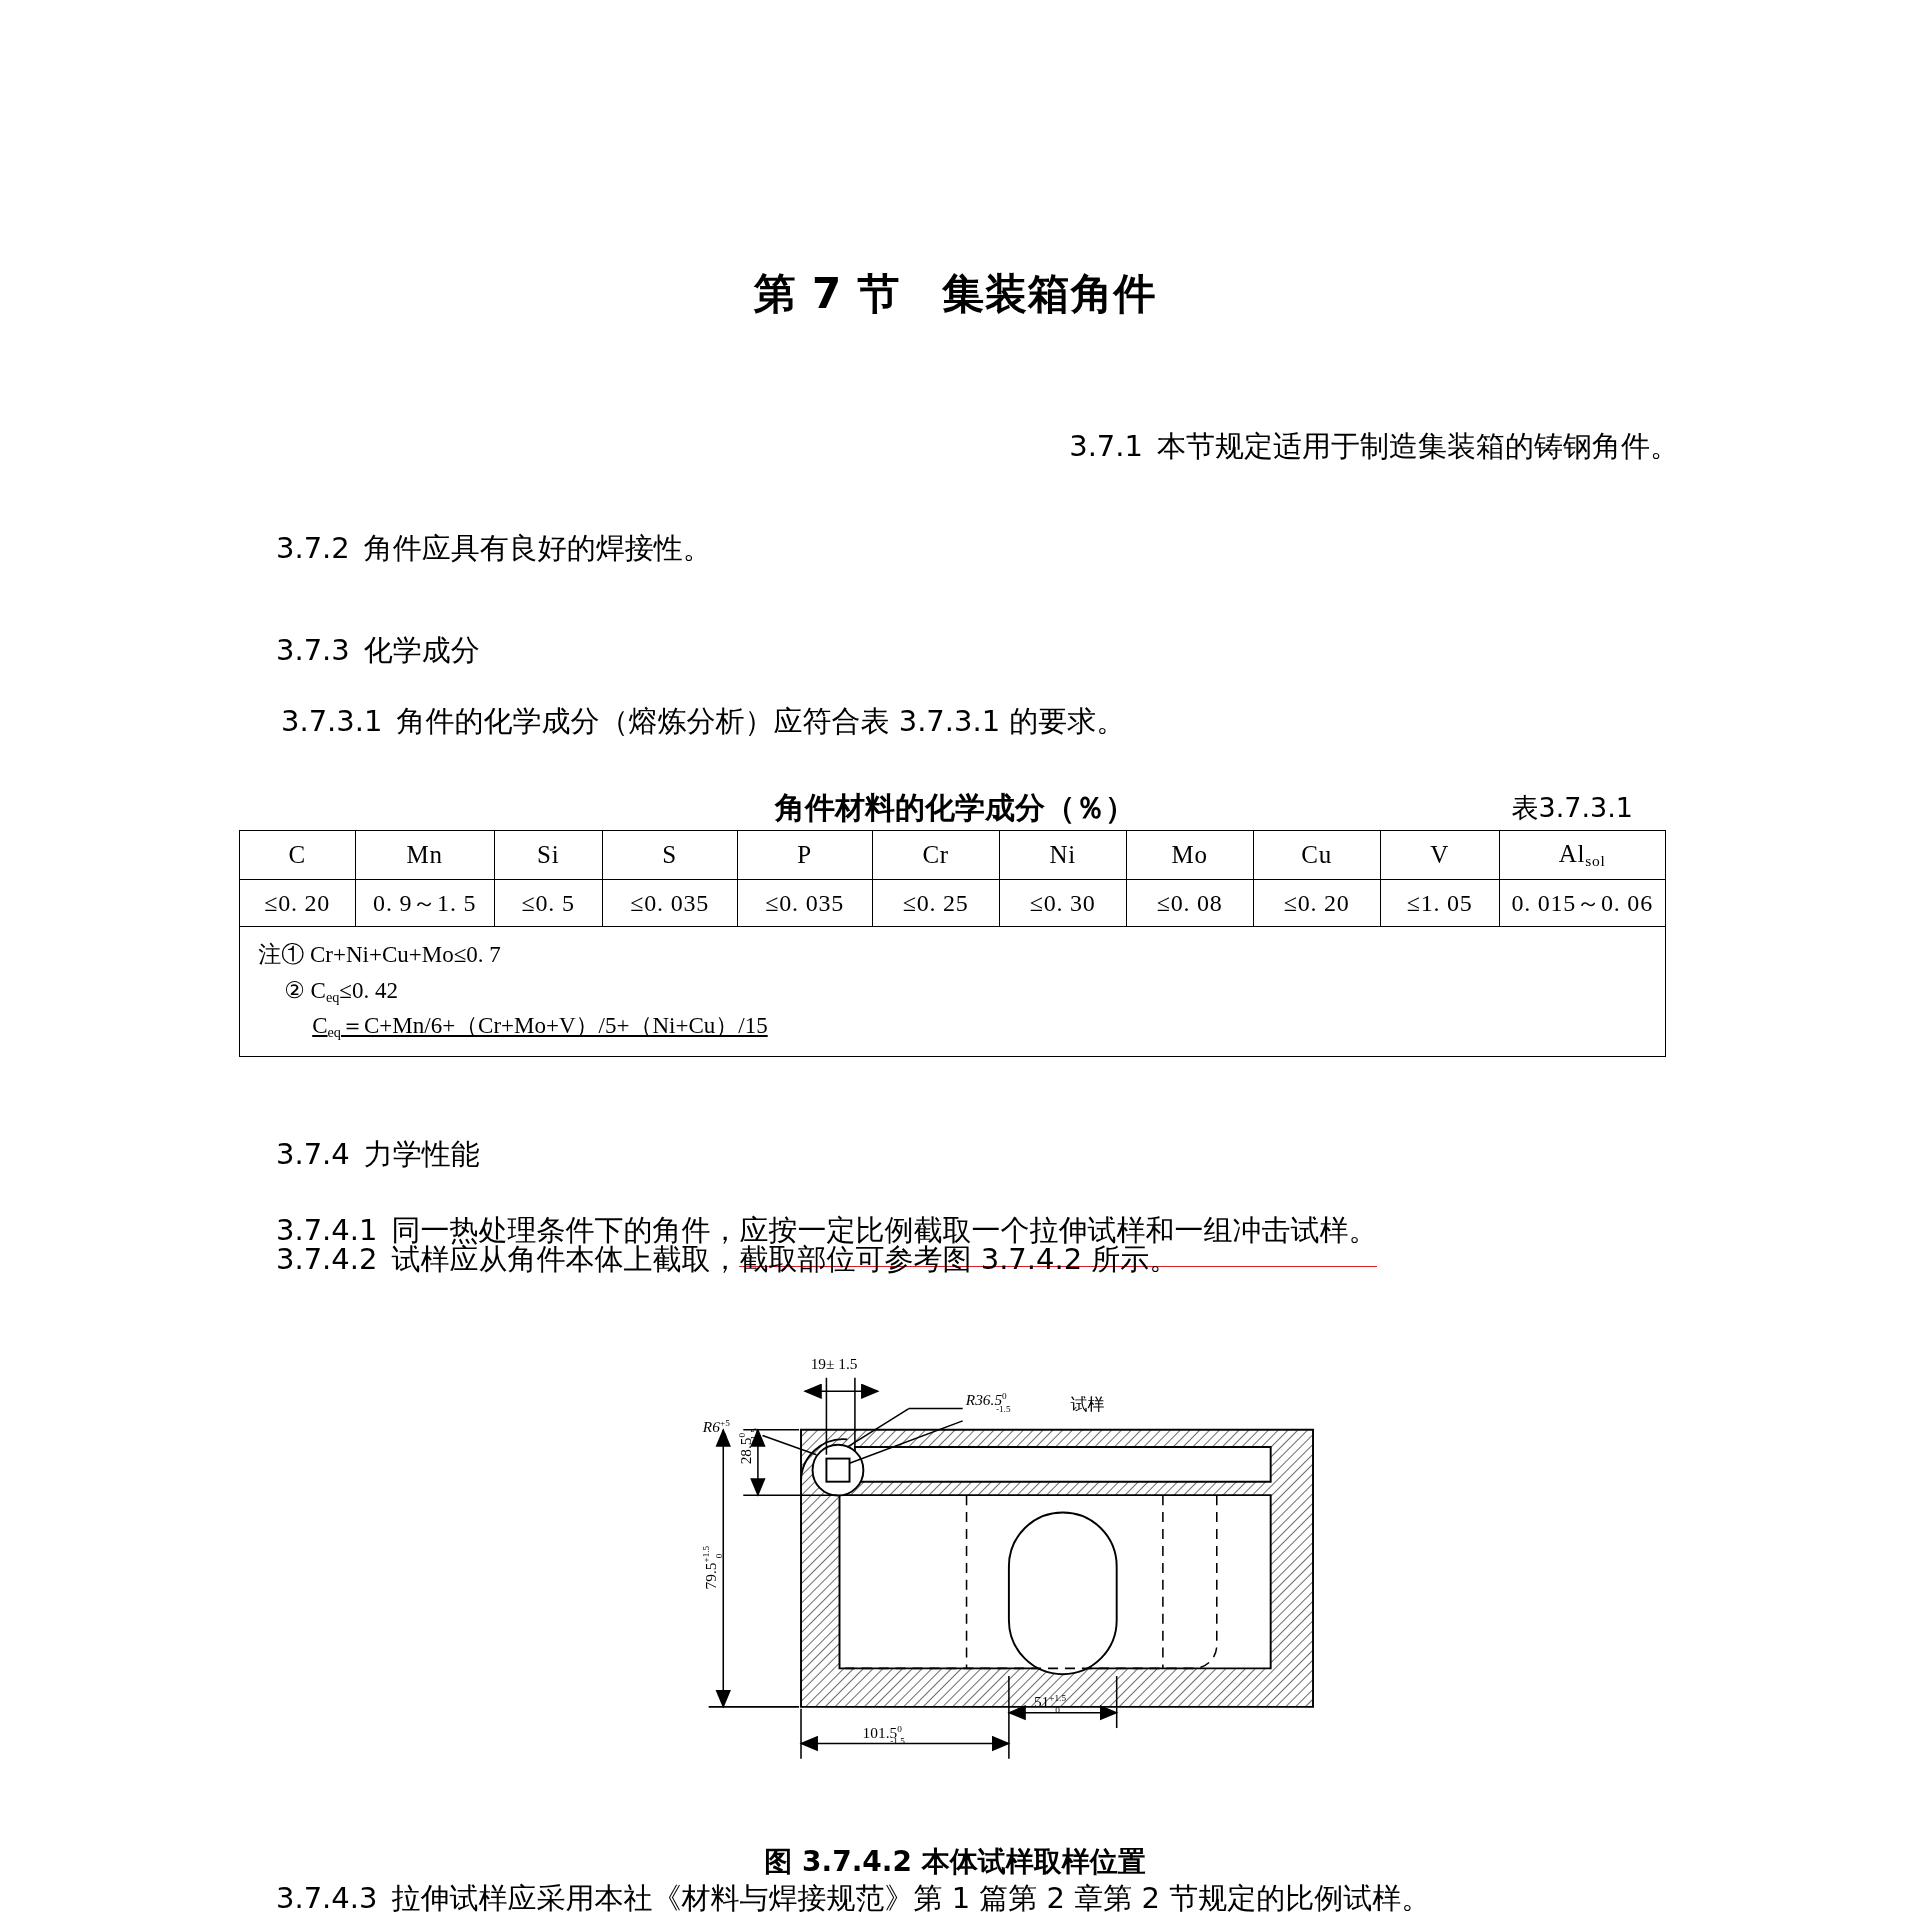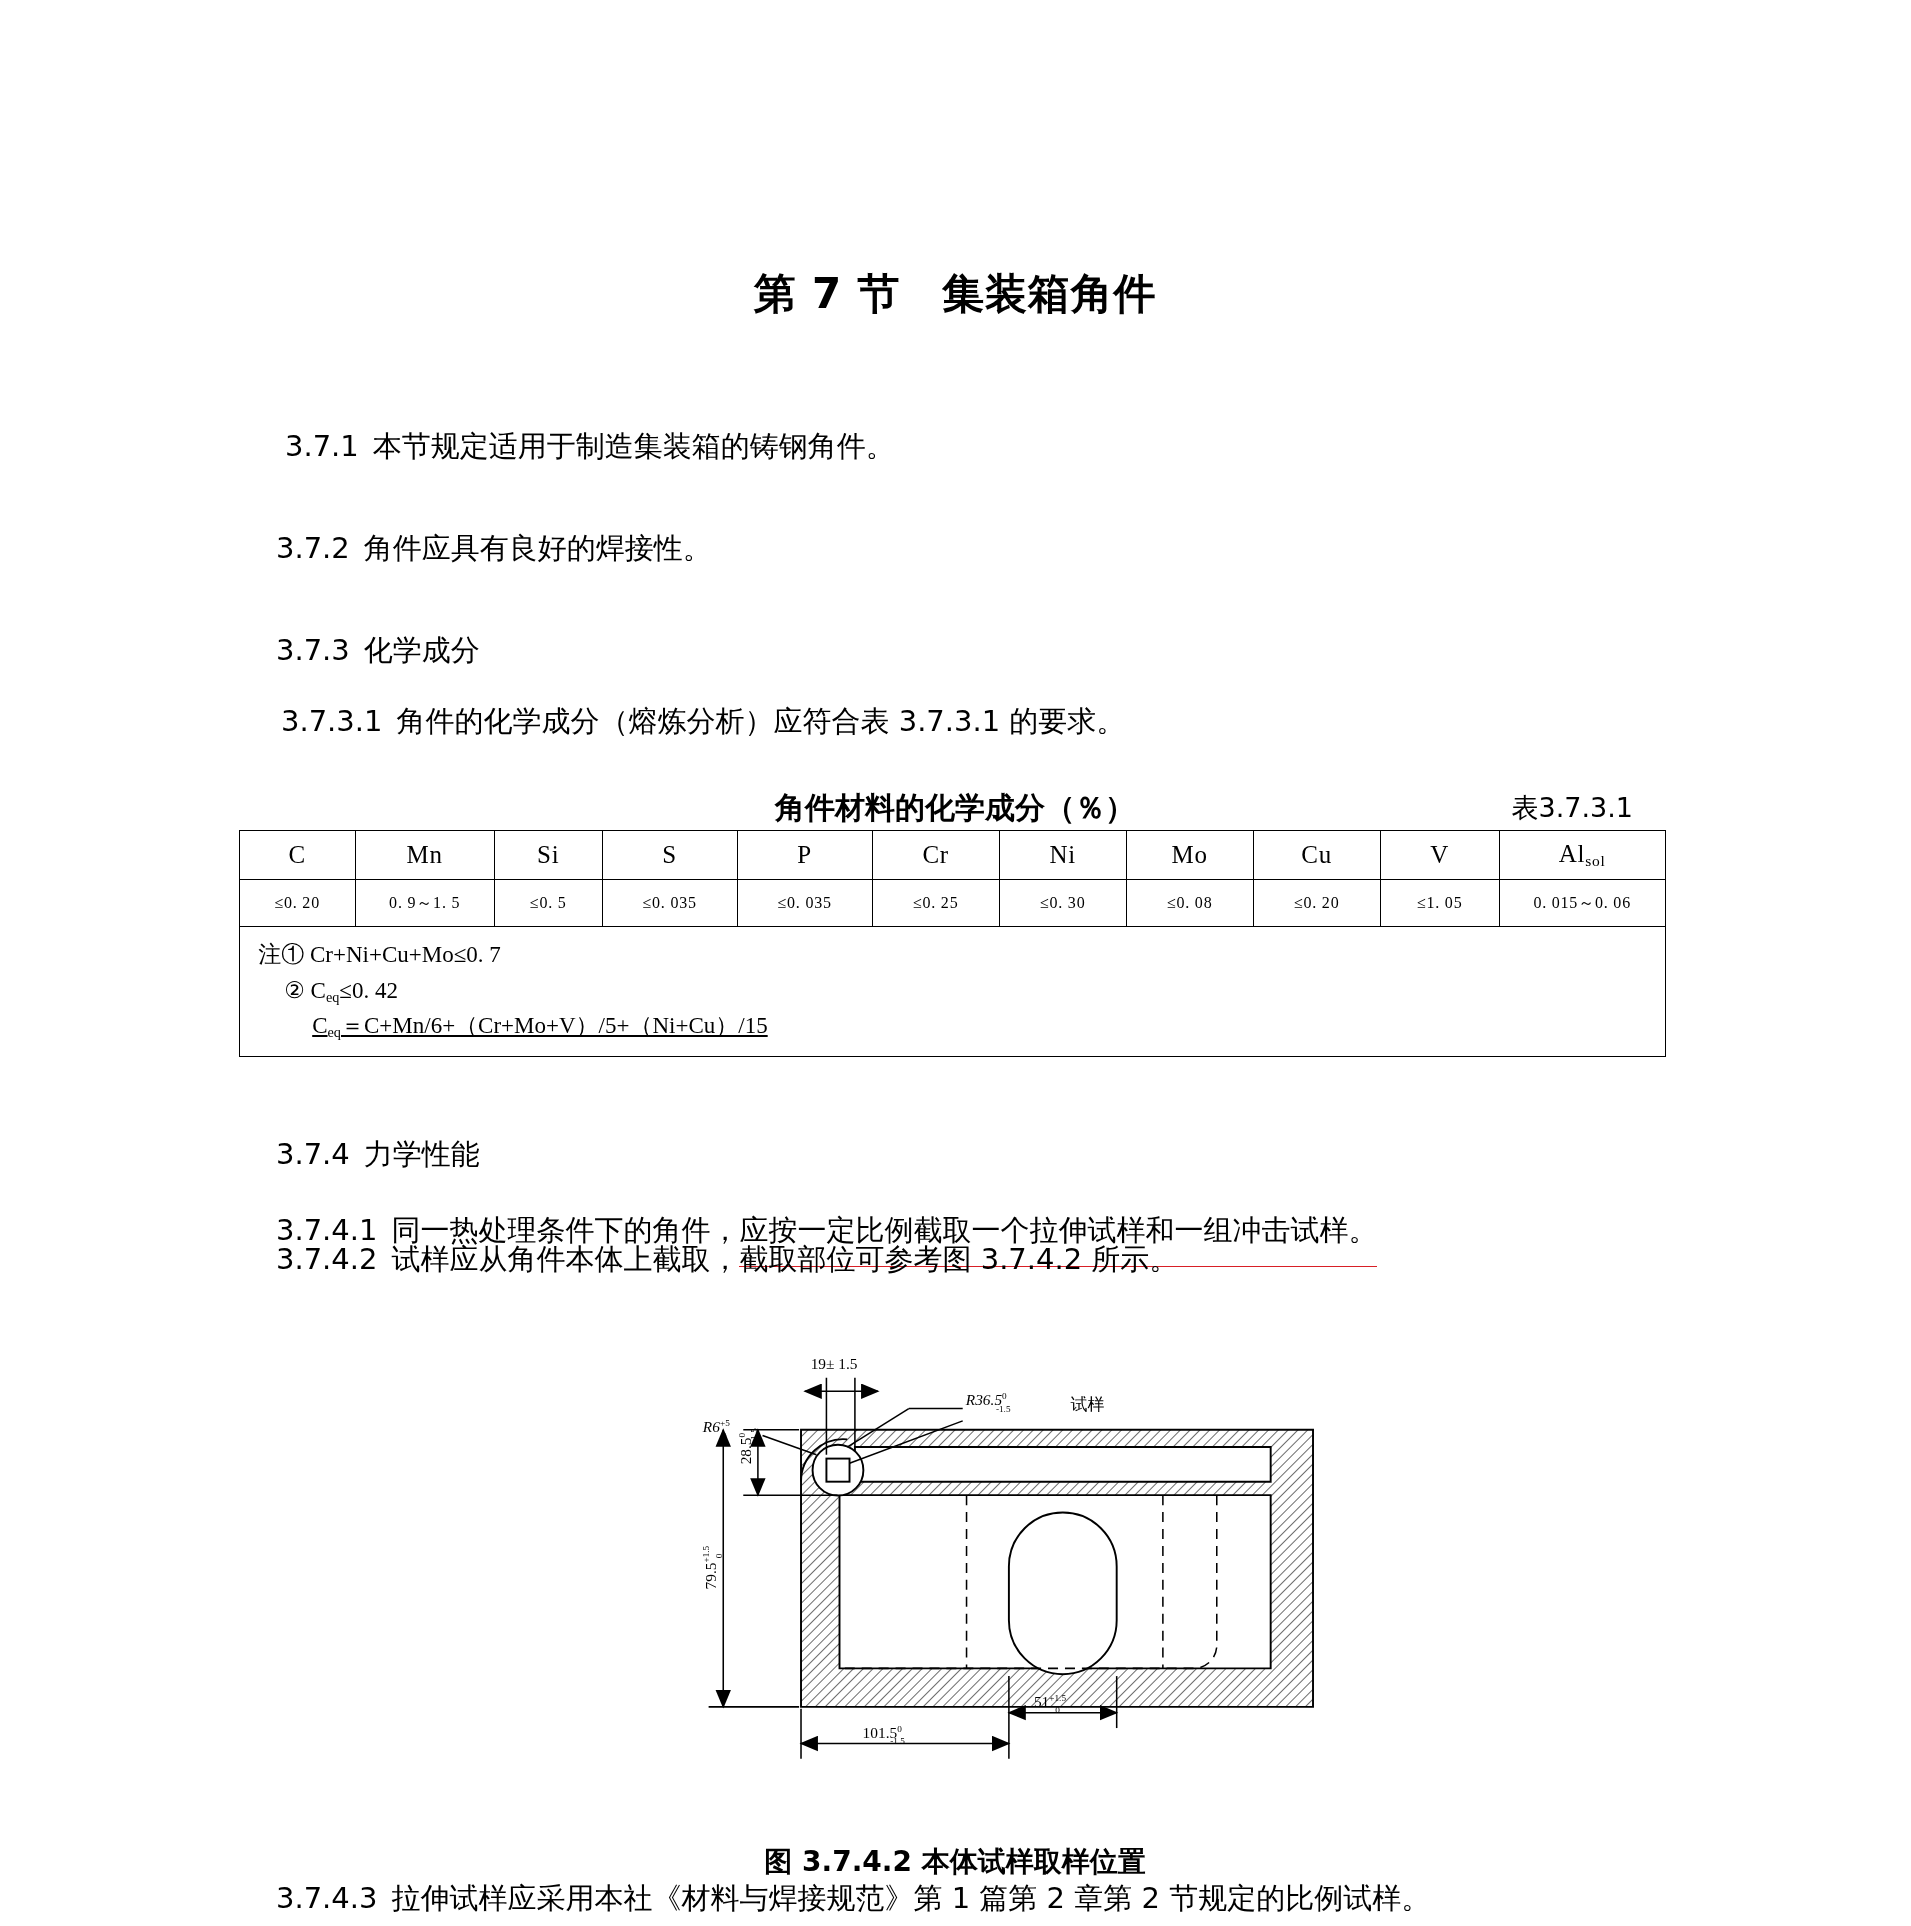--- a/index.html
+++ b/index.html
@@ -42,21 +42,21 @@
     font-size: 29px;
     line-height: 1.0;
     font-family: "DejaVu Sans", sans-serif;
     white-space: nowrap;
   }
   .para .num {
     display: inline-block;
     min-width: 0;
     margin-right: 14px;
   }
-  .p371 { margin-top: 110px; margin-left: 54px; }
+  .p371 { margin-top: 110px; margin-left: 28px; text-align: right; }
   .p372 { margin-top: 73px; margin-left: 45px; }
   .p373 { margin-top: 73px; margin-left: 45px; }
   .p3731 { margin-top: 42px; margin-left: 50px; }
 
   .table-caption-row {
     position: relative;
     margin-top: 52px;
     height: 35px;
   }
   .table-caption {
@@ -78,21 +78,21 @@
   table.chem {
     border-collapse: collapse;
     width: 1425px;
     margin-left: 7.7px;
     margin-top: 7px;
     table-layout: fixed;
   }
   table.chem td, table.chem th {
     border: 1.2px solid #000;
     text-align: center;
-    font-size: 16px;
+    font-size: 24px;
     font-weight: normal;
     font-family: "Liberation Serif", serif;
     padding: 0;
     height: 46px;
     letter-spacing: 0.8px;
   }
   table.chem thead td {
     height: 48px;
     font-size: 25px;
   }

